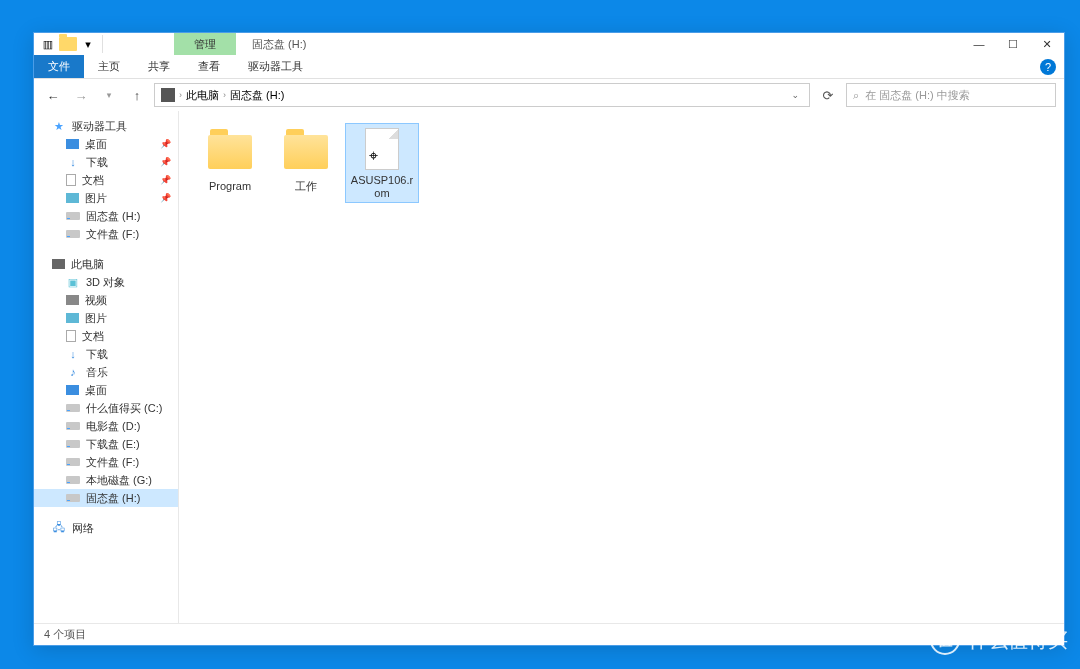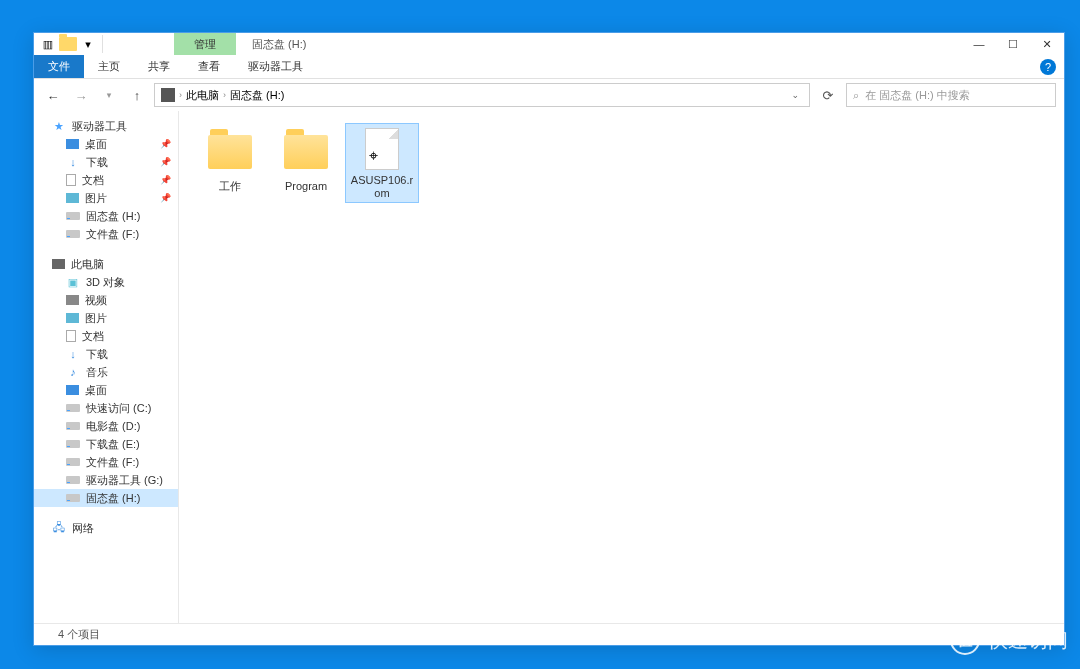--- a/index.html
+++ b/index.html
@@ -59,21 +59,21 @@
 .fi-folder::before { content:''; position:absolute; top:-6px; left:2px; width:18px; height:6px; background:#ffcf5a; border-radius:2px 2px 0 0; }
 .fi-file { width: 34px; height: 42px; background: #fff; border: 1px solid #ccc; position: relative; }
 .fi-file::before { content:''; position:absolute; top:0; right:0; width:10px; height:10px; background:linear-gradient(135deg,#fff 50%,#ddd 50%); }
 .fi-exe { width: 40px; height: 40px; background: #000; border-radius: 3px; display: flex; align-items: center; justify-content: center; position: relative; }
 .fi-exe-eye { width: 22px; height: 22px; background: #76b900; border-radius: 2px; position: relative; }
 .fi-exe-eye::after { content:''; position:absolute; top:6px; left:4px; width:14px; height:8px; border:2px solid #000; border-radius: 50%; }
 .fi-shield { position: absolute; bottom: -2px; right: 2px; width: 14px; height: 14px; }
 .fi-shield svg { width: 14px; height: 14px; }
 .fi-label { line-height: 1.2; word-break: break-all; }
 .cursor { position: absolute; top: 36px; left: 190px; font-size: 16px; color: #000; pointer-events: none; }
-.status { height: 22px; border-top: 1px solid #e8e8e8; display: flex; align-items: center; padding: 0 24px; font-size: 11px; color: #555; }
+.status { height: 22px; border-top: 1px solid #e8e8e8; display: flex; align-items: center; padding: 0 10px; font-size: 11px; color: #555; }
 .watermark { position: absolute; bottom: 14px; right: 12px; display: flex; align-items: center; gap: 8px; color: rgba(255,255,255,0.85); font-size: 20px; font-weight: 300; pointer-events: none; }
 .watermark-badge { width: 30px; height: 30px; border: 2px solid rgba(255,255,255,0.85); border-radius: 50%; display: flex; align-items: center; justify-content: center; font-size: 15px; font-weight: bold; }
 </style>
 </head>
 <body>
 
 <div class="window">
 
   <div class="titlebar">
     <div class="qat">
@@ -185,73 +185,73 @@
       <div class="nav-item l2">
           <span class="ni-icon ic-music">♪</span>
           <span>音乐</span>
         </div>
       <div class="nav-item l2">
           <span class="ni-icon ic-desktop"></span>
           <span>桌面</span>
         </div>
       <div class="nav-item l2">
           <span class="ni-icon ic-drive"></span>
-          <span>快速访问 (C:)</span>
+          <span>什么值得买 (C:)</span>
         </div>
       <div class="nav-item l2">
           <span class="ni-icon ic-drive"></span>
           <span>电影盘 (D:)</span>
         </div>
       <div class="nav-item l2">
           <span class="ni-icon ic-drive"></span>
           <span>下载盘 (E:)</span>
         </div>
       <div class="nav-item l2">
           <span class="ni-icon ic-drive"></span>
           <span>文件盘 (F:)</span>
         </div>
       <div class="nav-item l2">
           <span class="ni-icon ic-drive"></span>
-          <span>驱动器工具 (G:)</span>
+          <span>本地磁盘 (G:)</span>
         </div>
       <div class="nav-item l2 sel">
           <span class="ni-icon ic-drive"></span>
           <span>固态盘 (H:)</span>
         </div>
       <div class="nav-sep"></div>
       <div class="nav-item">
           <span class="ni-icon ic-net">🖧</span>
           <span>网络</span>
         </div>
     </div>
 
     <div class="content">
       <div class="file-item">
         <div class="fi-icon">
             <div class="fi-folder"></div>
           </div>
-        <div class="fi-label">工作</div>
+        <div class="fi-label">Program</div>
       </div>
       <div class="file-item">
         <div class="fi-icon">
             <div class="fi-folder"></div>
           </div>
-        <div class="fi-label">Program</div>
+        <div class="fi-label">工作</div>
       </div>
       <div class="file-item sel">
         <div class="fi-icon">
             <div class="fi-file"></div>
           </div>
         <div class="fi-label">ASUSP106.rom</div>
         <span class="cursor">⌖</span>
       </div>
     </div>
   </div>
 
   <div class="status">
     <span>4 个项目</span>
   </div>
 </div>
 
 <div class="watermark">
   <span class="watermark-badge">值</span>
-  <span>快速访问</span>
+  <span>什么值得买</span>
 </div>
 
 </body></html>

